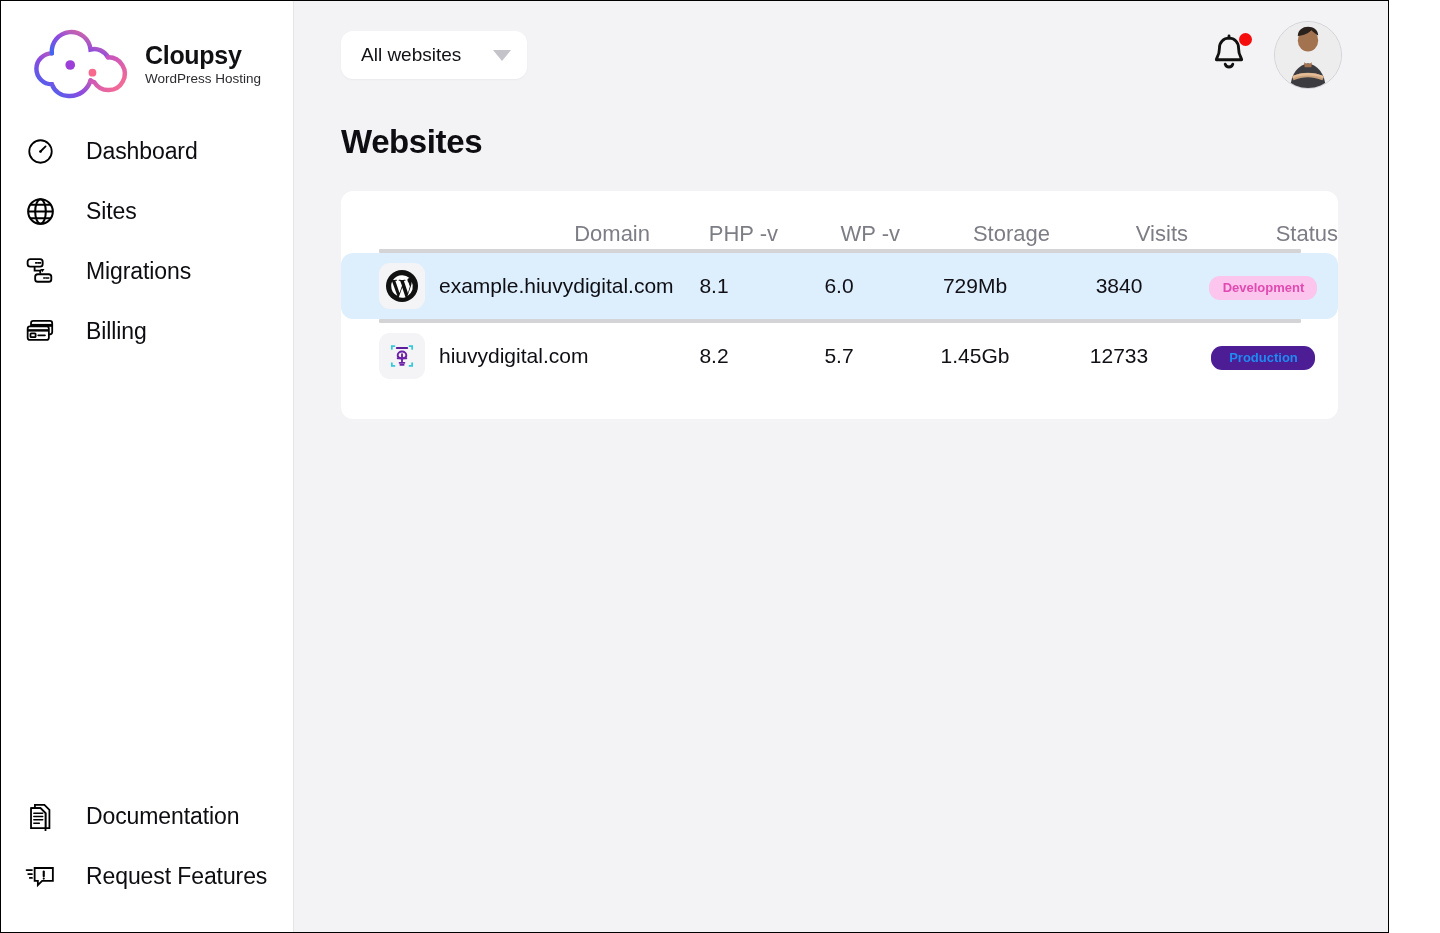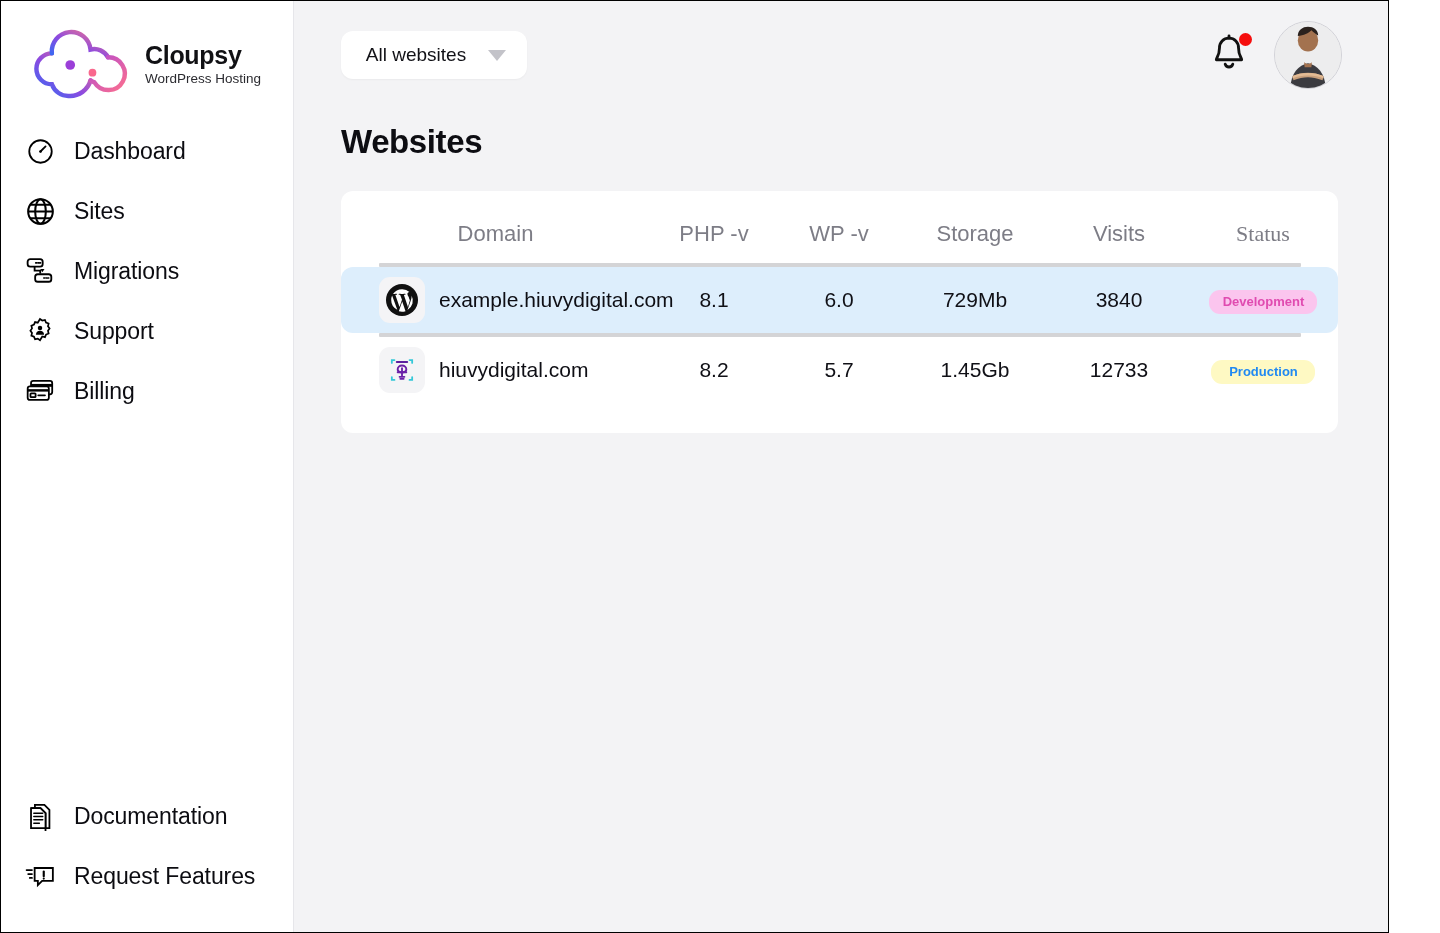--- a/index.html
+++ b/index.html
@@ -55,20 +55,21 @@
   .nav-icon {
     width: 30px; height: 30px;
     flex: 0 0 30px;
     display: flex; align-items: center; justify-content: center;
     color: #000;
   }
   .nav-label {
     font-size: 23px;
     color: #0c0c11;
     letter-spacing: -0.1px;
+    margin-left: 12px;
   }
   .nav-bottom {
     position: absolute;
     left: 0; right: 0;
     bottom: 26px;
   }
   .nav-bottom .nav-item { height: 60px; }
 
   
   .main {
@@ -84,21 +85,21 @@
     align-items: center;
     padding: 0 46px 0 47px;
   }
   .site-select {
     background: #ffffff;
     border-radius: 12px;
     height: 48px;
     min-width: 186px;
     display: flex;
     align-items: center;
-    justify-content: center;
+    justify-content: space-between;
     padding: 0 16px 0 20px;
     cursor: pointer;
     box-shadow: 0 1px 2px rgba(0,0,0,0.04);
   }
   .site-select-label { font-size: 19px; color: #111116; }
   .caret {
     width: 0; height: 0;
     margin-left: 22px;
     border-left: 9px solid transparent;
     border-right: 9px solid transparent;
@@ -160,29 +161,29 @@
     background: #ffffff;
     border-radius: 12px;
     padding: 0 0 30px 0;
     min-height: 228px;
   }
   table.sites { width: 100%; border-collapse: collapse; table-layout: fixed; }
   table.sites th {
     font-size: 22px;
     font-weight: normal;
     color: #7d7d86;
-    padding: 30px 0 16px 0;
-    text-align: center;
+    padding: 30px 0 2px 0;
+    text-align: right;
   }
   th.col-domain { text-align: left; padding-left: 107px; }
   th.col-php   { width: 128px; }
   th.col-wp    { width: 122px; }
   th.col-stor  { width: 150px; }
   th.col-vis   { width: 138px; }
-  th.col-stat  { width: 150px; font-family: Liberation Serif, serif; }
+  th.col-stat  { width: 150px; }
 
   tr.sep td { padding: 0; }
   .sep-line {
     height: 4px;
     background: #d4d4d6;
     margin: 0 37px 0 38px;
     border-radius: 1px;
   }
   tr.row td {
     font-size: 21px;
@@ -211,21 +212,21 @@
     display: inline-block;
     font-size: 13px;
     font-weight: bold;
     border-radius: 11px;
     padding: 5px 13px 6px 14px;
     line-height: 1;
     min-width: 104px;
     cursor: default;
   }
   .badge-dev  { background: #fbc5ee; color: #e04bb0; }
-  .badge-prod { background: #fef9c3; color: #2089f2; }
+  .badge-prod { background: #4c1d95; color: #2089f2; }
 </style>
 </head>
 <body>
 
 <div class="app">
 
   <aside class="sidebar">
 
     <div class="brand">
       <span class="brand-logo">
@@ -285,30 +286,20 @@
             <path d="M9 5.5h1M11.2 5.5h1M13 5.5h0.6" stroke-width="1.5" stroke-linecap="round"></path>
             <rect x="8.5" y="16" width="15" height="7" rx="2.4"></rect>
             <path d="M16.5 19.5h1M18.7 19.5h1M20.5 19.5h0.6" stroke-width="1.5" stroke-linecap="round"></path>
             <path d="M8 9.5v3.2h5.2v2" stroke-linecap="round"></path>
             <path d="M13.2 11.2l2 3 2-3z" fill="#000" stroke="none"></path>
           </svg>
         </span>
         <span class="nav-label">Migrations</span>
       </div>
 
-      <div class="nav-item">
-        <span class="nav-icon">
-          <svg viewBox="0 0 26 26" width="28" height="28" fill="none" stroke="#000" stroke-width="1.6">
-            <path d="M13 1.8l2.1 1.5 2.5-0.6 1 2.4 2.4 1-0.6 2.5 1.5 2.1-1.5 2.1 0.6 2.5-2.4 1-1 2.4-2.5-0.6L13 21.6l-2.1-1.5-2.5 0.6-1-2.4-2.4-1 0.6-2.5L4.1 12.7l1.5-2.1-0.6-2.5 2.4-1 1-2.4 2.5 0.6z"></path>
-            <circle cx="13" cy="10.2" r="2.1" fill="#000" stroke="none"></circle>
-            <path d="M9.2 16.4c0-2.2 1.7-3.6 3.8-3.6s3.8 1.4 3.8 3.6z" fill="#000" stroke="none"></path>
-          </svg>
-        </span>
-        <span class="nav-label">Support</span>
-      </div>
 
       <div class="nav-item">
         <span class="nav-icon">
           <svg viewBox="0 0 26 24" width="29" height="27" fill="none" stroke="#000" stroke-width="1.6">
             <rect x="4.5" y="2.5" width="19" height="12" rx="2"></rect>
             <path d="M4.5 6.5h19" stroke-width="2.6"></path>
             <rect x="1.5" y="7.5" width="19" height="12" rx="2" fill="#fff"></rect>
             <path d="M1.5 11h19" stroke-width="2.2"></path>
             <rect x="4" y="13.6" width="4.6" height="3.4" rx="0.6"></rect>
             <path d="M11 15.4h6" stroke-linecap="round"></path>

